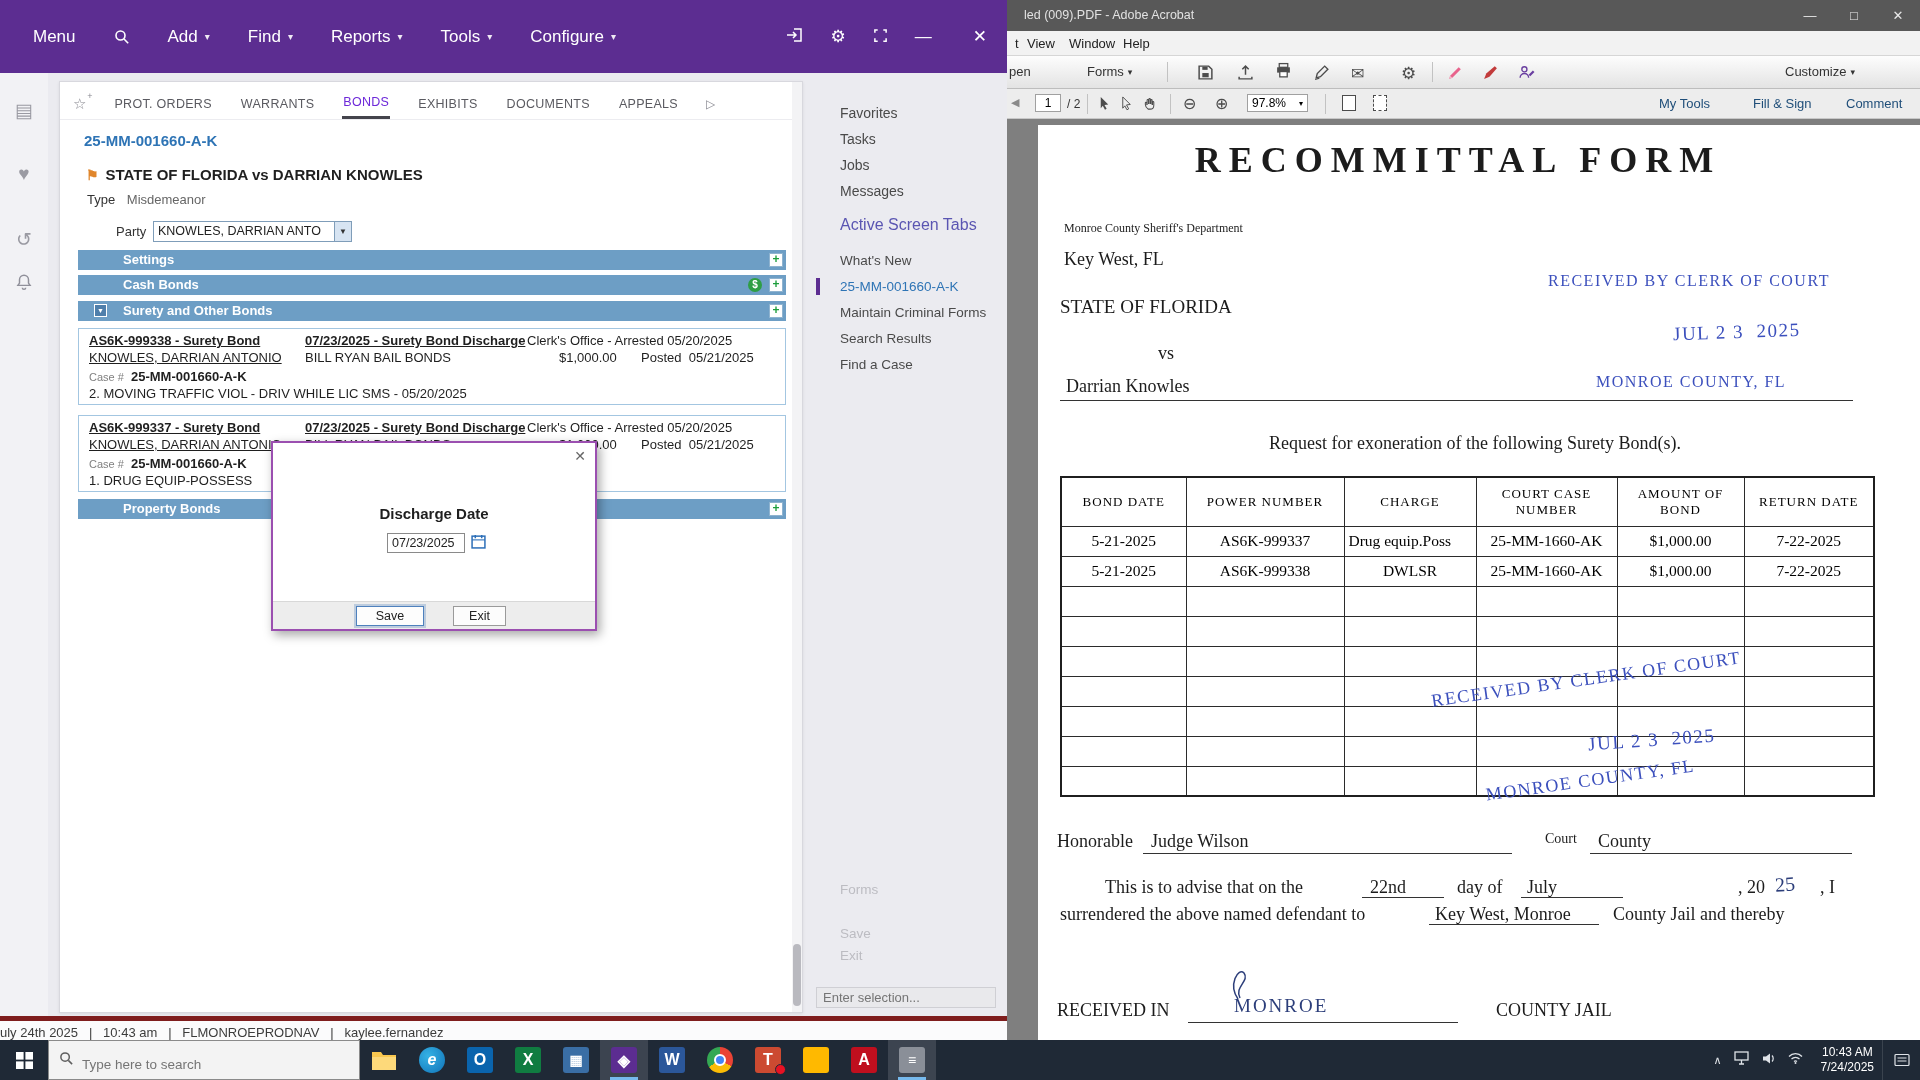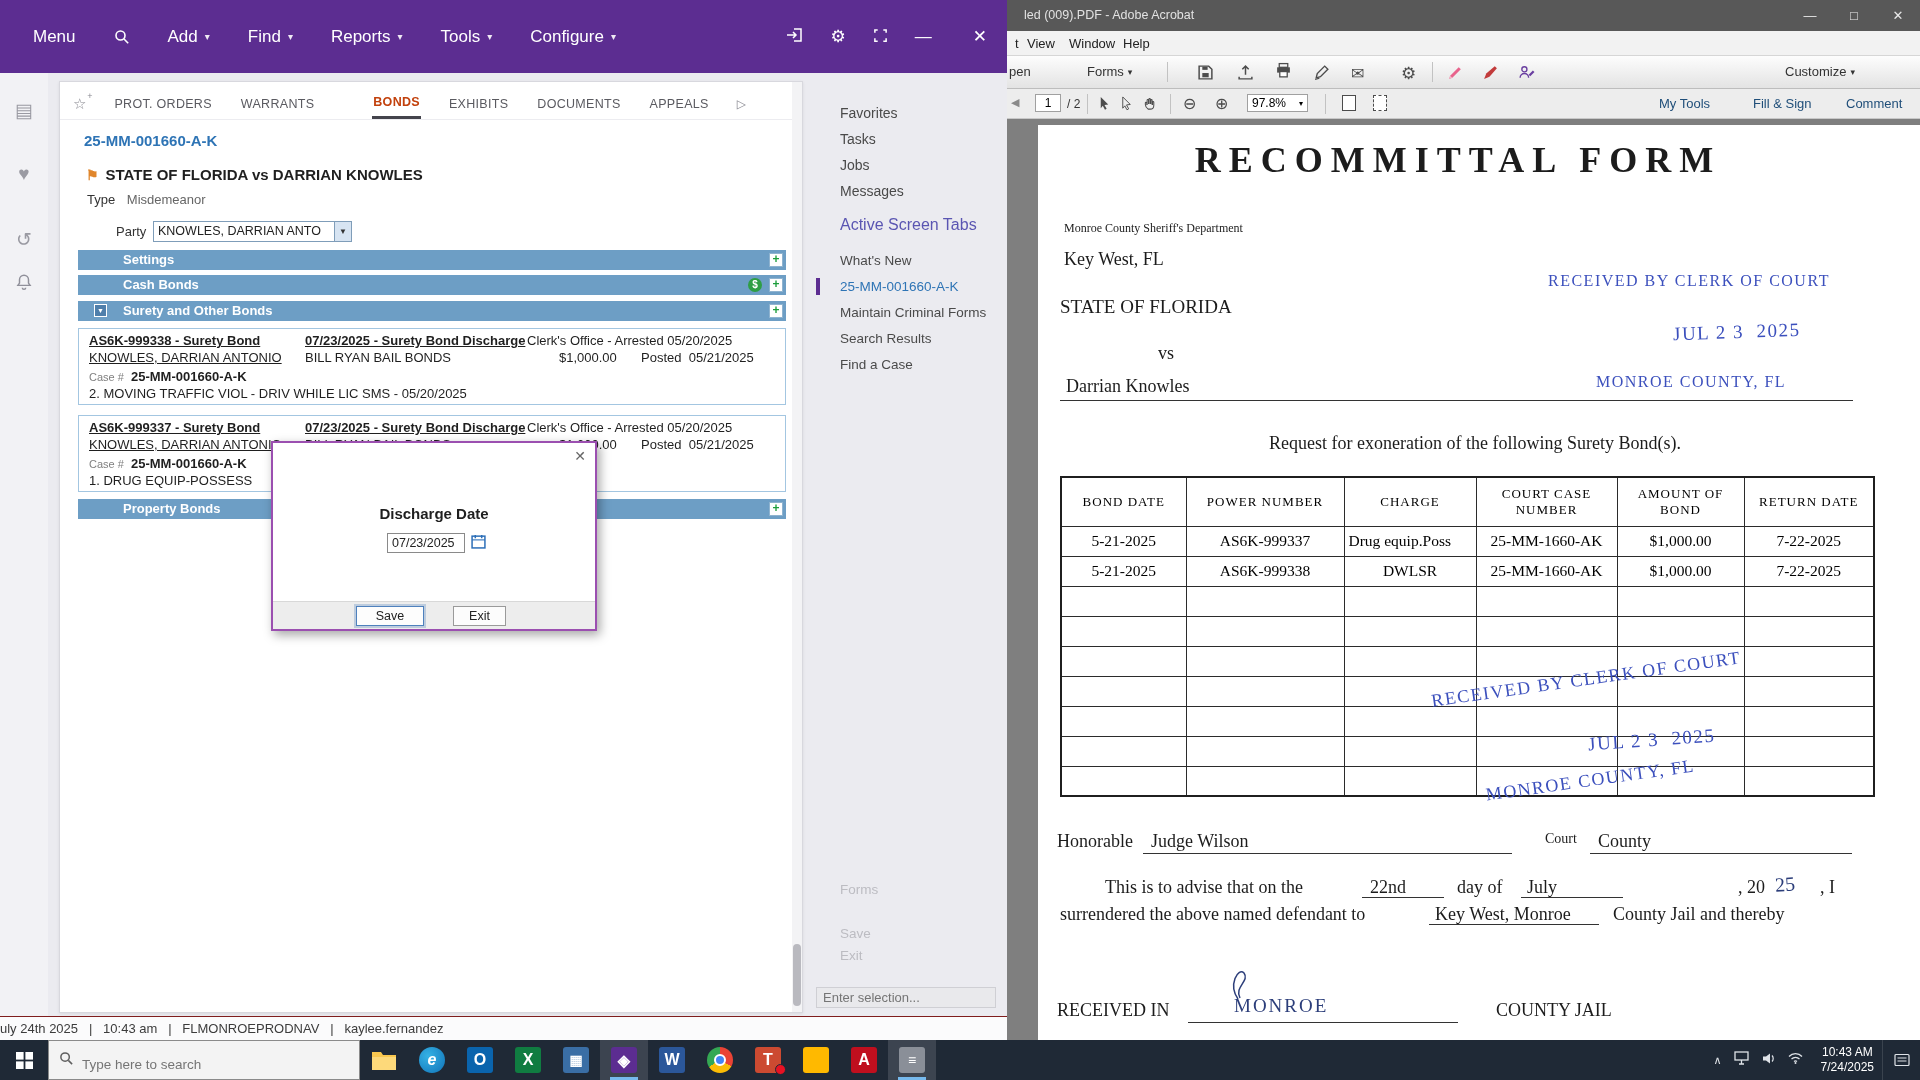--- a/index.html
+++ b/index.html
@@ -17,21 +17,21 @@
   .hmenu .chev { font-size:10px; opacity:.9; }
   #hdr-search { margin-right:38px; display:flex; align-items:center; }
   #header-right { margin-left:auto; display:flex; align-items:center; gap:27px; padding-right:20px; color:#fff; }
   #header-right .wbtn { font-size:17px; line-height:1; }
   #left-strip { position:absolute; left:0; top:73px; width:48px; height:943px; background:#f2f2f5; }
   .strip-icon { position:absolute; left:0; width:48px; text-align:center; color:#9a9aa2; font-size:19px; }
 
   #main-card { position:absolute; left:59px; top:81px; width:744px; height:932px; background:#fff; border:1px solid #d8d8de; box-shadow:0 1px 3px rgba(0,0,0,.08); }
   #tabbar { position:absolute; left:0; top:6px; width:740px; height:32px; display:flex; align-items:center; padding-left:13px; gap:27px; border-bottom:1px solid #ececf0; }
   .tab { font-size:12.5px; letter-spacing:.3px; color:#5a5a60; padding:7px 1px; cursor:default; }
-  .tab.active { color:#c2410c; font-weight:bold; border-bottom:3px solid #44444c;margin-left:30px; }
+  .tab.active { color:#6d28d9; font-weight:normal; border-bottom:3px solid #44444c; }
   #fav-tab { position:relative; color:#8a8a92; font-size:15px; }
   #fav-tab .plus { position:absolute; right:-6px; top:-4px; font-size:9px; }
   #more-tabs { color:#8a8a92; font-size:12px; }
 
   #case-number { position:absolute; left:24px; top:50px; font-size:15px; font-weight:bold; color:#2e74b5; }
   #case-title { position:absolute; left:26px; top:84px; font-size:15px; font-weight:bold; color:#1f1f1f; display:flex; gap:7px; align-items:center; }
   #flag { color:#e0862c; font-size:14px; }
   #case-type { position:absolute; left:27px; top:110px; font-size:13px; }
   #case-type .lbl { color:#333; margin-right:8px; }
   #case-type .val { color:#666; }
@@ -59,21 +59,21 @@
   
   #right-panel { position:absolute; left:812px; top:73px; width:195px; height:943px; }
   .rp-link { position:absolute; left:28px; font-size:14px; color:#4a4a4a; }
   #rp-heading { position:absolute; left:28px; top:143px; font-size:16px; color:#5a55b2; }
   .rp-item { position:absolute; left:28px; font-size:13.5px; color:#4a4a4a; white-space:nowrap; }
   .rp-item.active { color:#2e74b5; }
   #rp-active-bar { position:absolute; left:4px; top:205px; width:4px; height:17px; background:#5c2d91; }
   .rp-disabled { position:absolute; left:28px; font-size:13.5px; color:#bcbcc2; }
   #rp-selection { position:absolute; left:4px; top:914px; width:180px; height:21px; background:#e9e9ec; border:1px solid #cfcfd4; font-size:13px; color:#555; padding:0 6px; font-family:"Liberation Sans",sans-serif; }
 
-  #app-statusbar { position:absolute; left:0; top:1016px; width:1007px; height:24px; background:#fbfbfc; border-top:1px solid #7f1d1d; font-size:13px; color:#3c3c3c; line-height:23px; }
+  #app-statusbar { position:absolute; left:0; top:1016px; width:1007px; height:24px; background:#fbfbfc; border-top:5px solid #7f1d1d; font-size:13px; color:#3c3c3c; line-height:23px; }
 
   
   #modal { position:absolute; left:271px; top:441px; width:326px; height:190px; background:#fff; border:2px solid #9b4fb0; box-shadow:3px 4px 10px rgba(0,0,0,.35); z-index:40; }
   #modal-close { position:absolute; right:9px; top:5px; font-size:14px; color:#666; }
   #modal-title { position:absolute; left:0; top:62px; width:100%; text-align:center; font-size:15px; font-weight:bold; color:#1f1f1f; }
   #date-wrap { position:absolute; left:114px; top:90px; display:flex; align-items:center; gap:6px; }
   #date-input { width:78px; height:20px; border:1px solid #8a8a8a; font-size:12.5px; padding:0 4px; font-family:"Liberation Sans",sans-serif; color:#222; }
   #modal-footer { position:absolute; left:0; bottom:0; width:100%; height:28px; background:#ededed; border-top:1px solid #d8d8d8; }
   #modal-save { position:absolute; left:83px; top:4px; width:68px; height:20px; background:#fdfdfd; border:1px solid #4f81bd; box-shadow:0 0 0 2px rgba(79,129,189,.3); font-size:12.5px; text-align:center; line-height:18px; color:#222; }
   #modal-exit { position:absolute; left:180px; top:4px; width:53px; height:20px; background:#fcfcfc; border:1px solid #9a9a9a; font-size:12.5px; text-align:center; line-height:18px; color:#222; }

